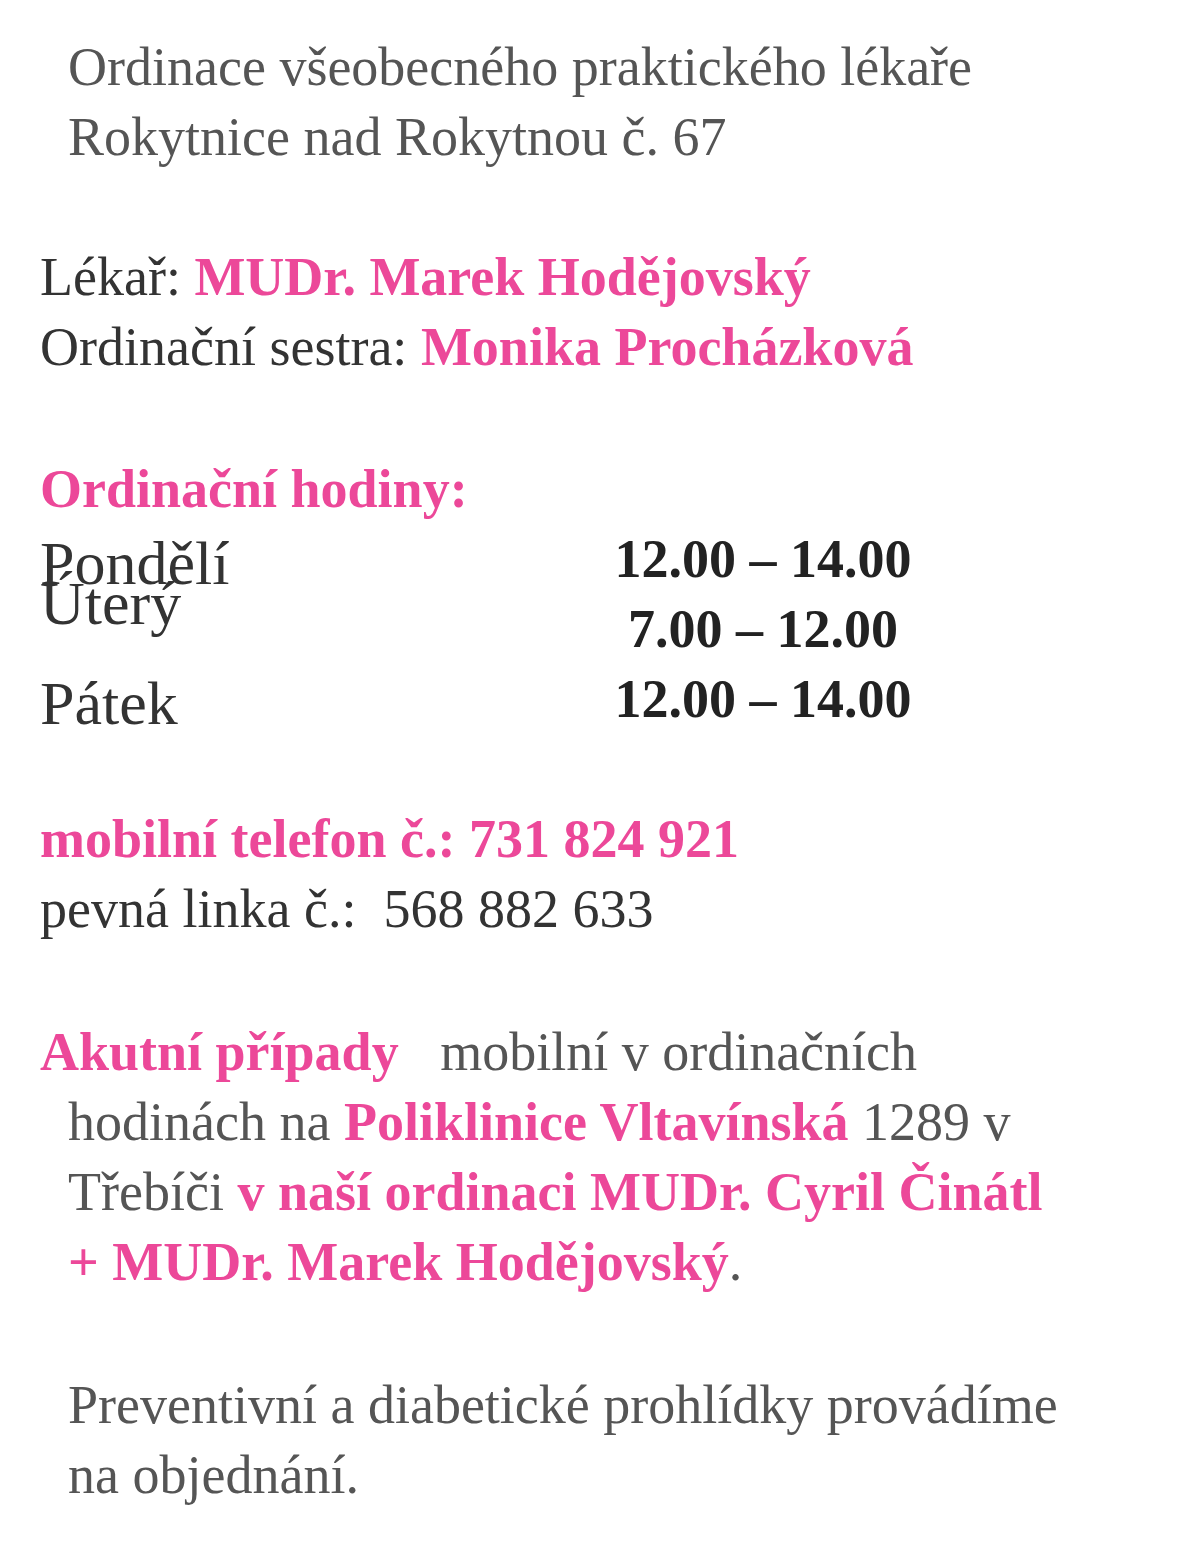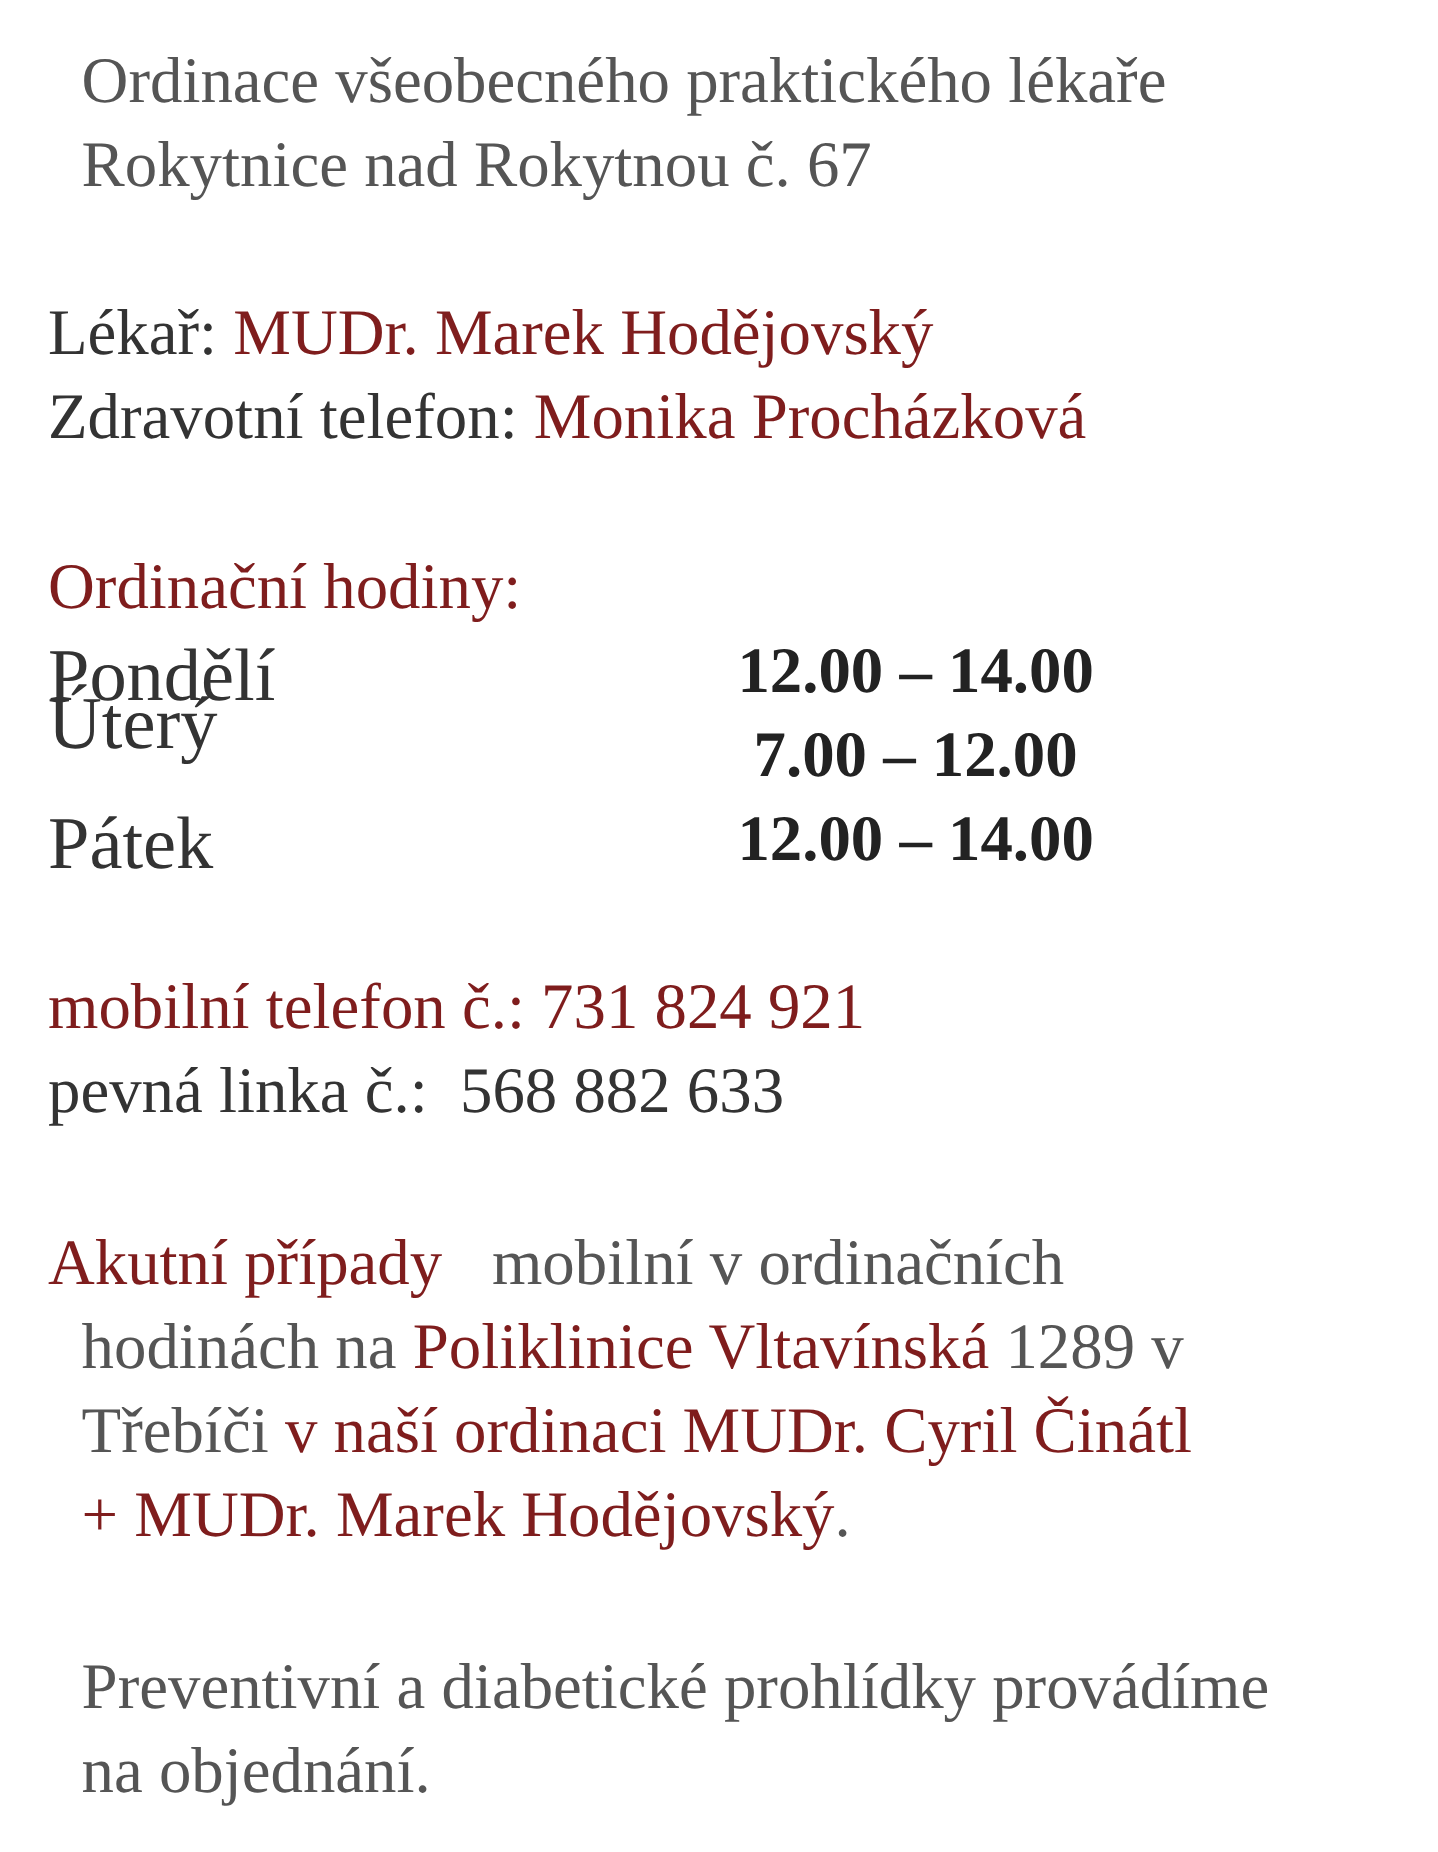--- a/index.html
+++ b/index.html
@@ -8,41 +8,41 @@
       font-family: "Liberation Serif", "DejaVu Serif", serif;
       color: #2a2a2a;
     }
     .line {
       position: absolute; left: 40px;
       font-size: 54px; line-height: 1; white-space: nowrap;
       transform-origin: left top;
     }
     .light { color: #555555; margin-left: 28px; }
     .mid { color: #333333; }
-    b { font-weight: normal; color: #7f1d1d; }
+    b { font-weight: bold; color: #ec4899; }
     .hours-row { position: absolute; left: 40px; font-size: 62px; line-height: 1; white-space: nowrap; }
     .hours-time {
       position: absolute; font-weight: bold; color: #222222;
       font-size: 54px; line-height: 1; white-space: nowrap;
       text-align: center; width: 400px; left: 563px;
     }
   </style>
 </head>
 <body>
 
 <div>
 
   <div class="line light" style="top:40px;">Ordinace všeobecného praktického lékaře</div>
   <div class="line light" style="top:110px;">Rokytnice nad Rokytnou č. 67</div>
 
   <div class="line mid" style="top:250px;">
     <span>Lékař: </span><b>MUDr. Marek Hodějovský</b>
   </div>
   <div class="line mid" style="top:320px;">
-    <span>Zdravotní telefon: </span><b>Monika Procházková</b>
+    <span>Ordinační sestra: </span><b>Monika Procházková</b>
   </div>
 
   <div class="line" style="top:462px;">
     <b>Ordinační hodiny:</b>
   </div>
 
   <div>
     <div class="hours-row mid" style="top:532px;">Pondělí</div>
     <div class="hours-time" style="top:532px;">12.00 – 14.00</div>
 

